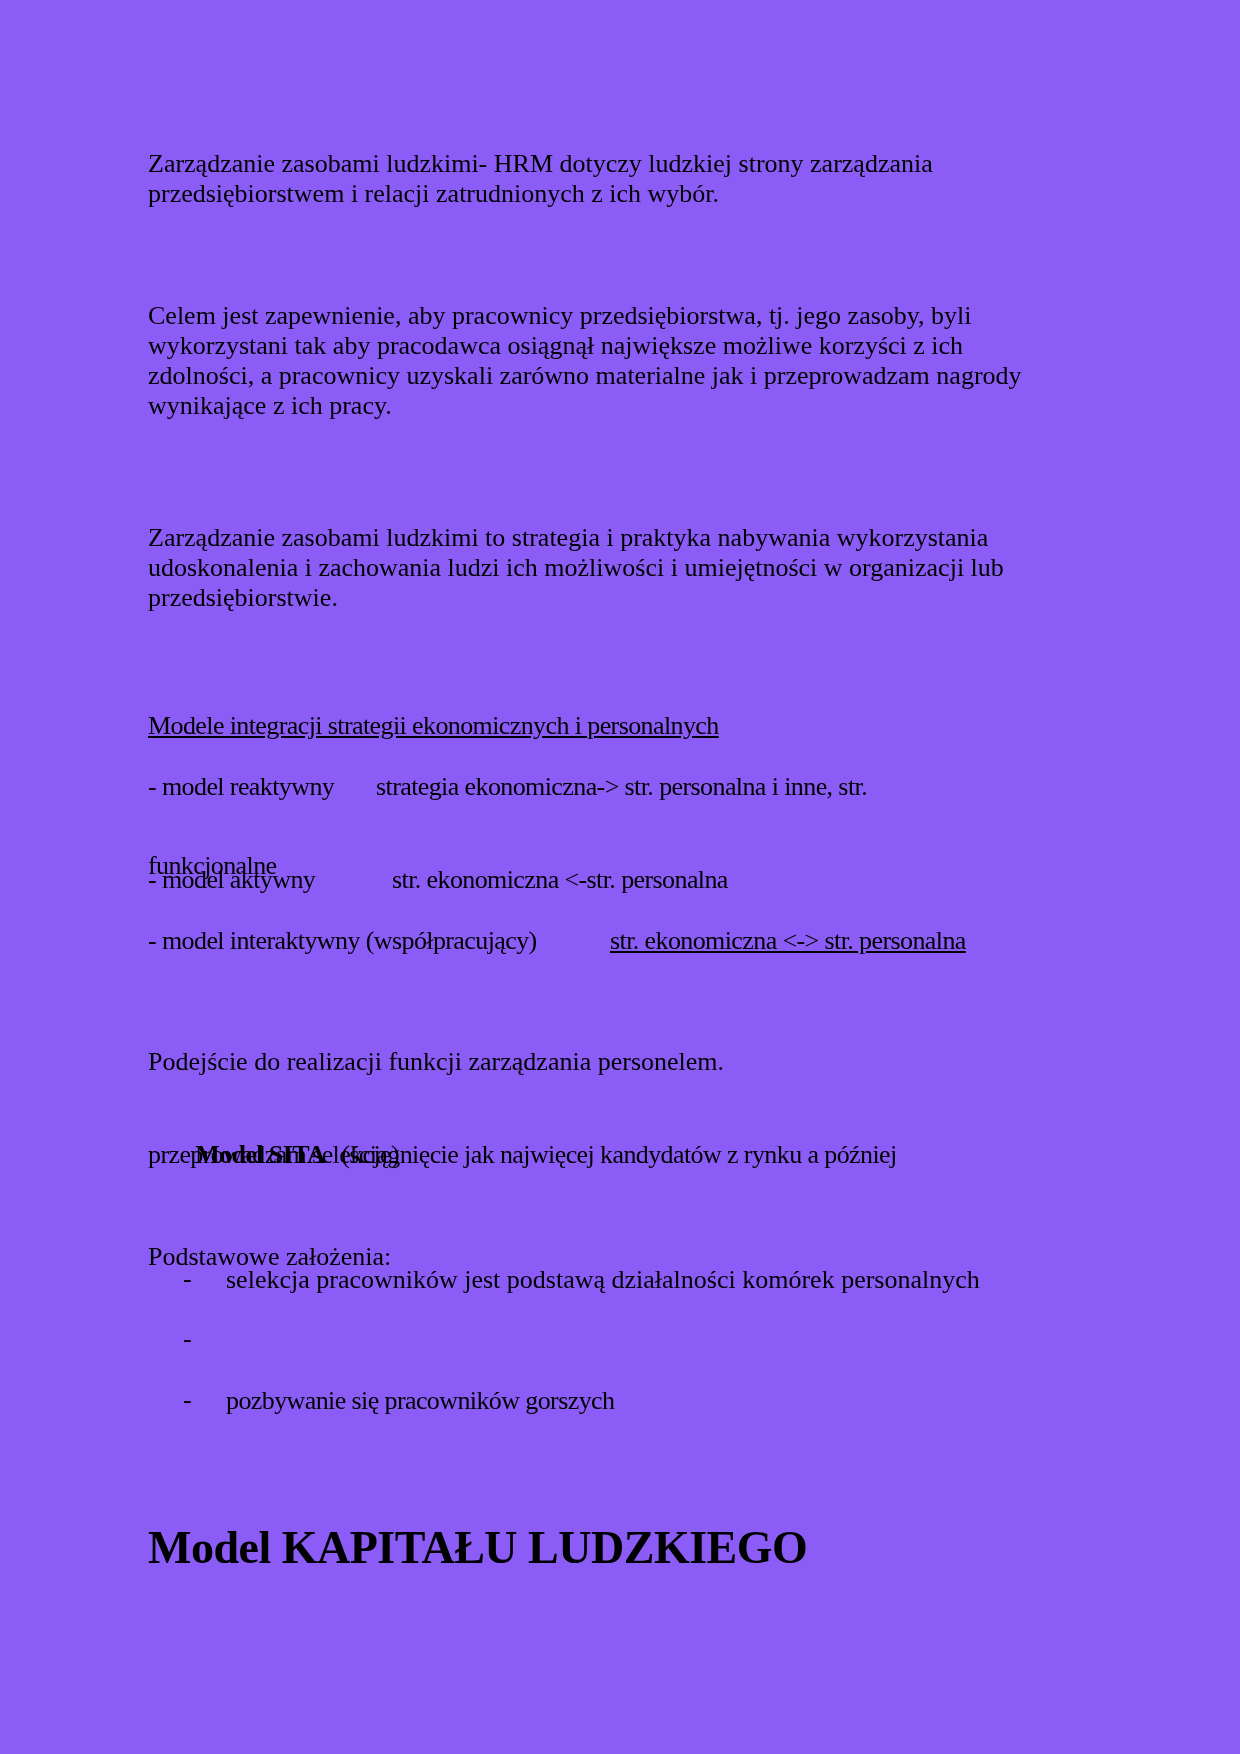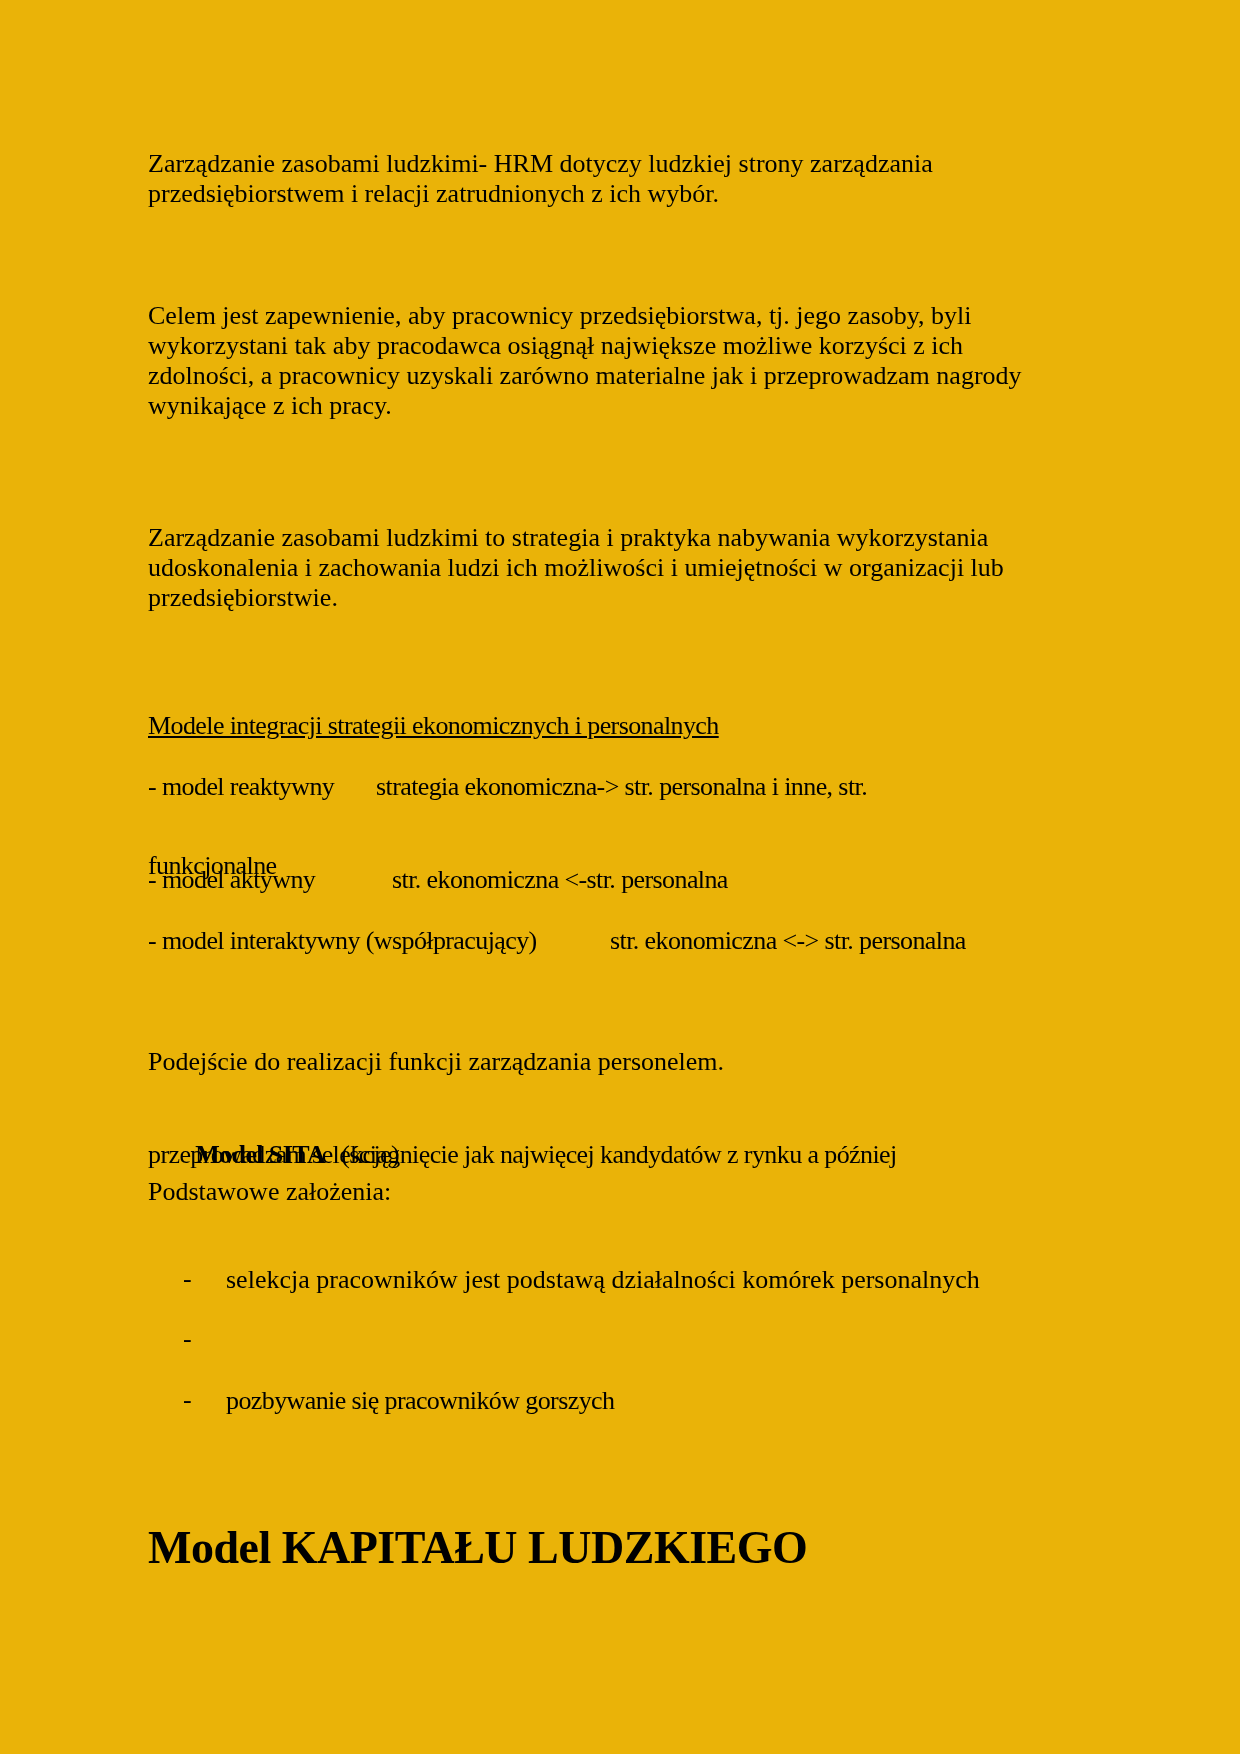--- a/index.html
+++ b/index.html
@@ -1,19 +1,19 @@
 <!DOCTYPE html>
 <html><head>
 <meta charset="utf-8">
 <style>
   html, body { margin: 0; padding: 0; background: #ffffff; }
   body { width: 1240px; height: 1754px; position: relative; overflow: hidden; }
   .page {
     position: absolute; left: 0; top: 0; width: 1240px; height: 1754px;
-    background: #eab308; color: #000000;
+    background: #8b5cf6; color: #000000;
     font-family: "Liberation Serif", "DejaVu Serif", serif;
     font-size: 26px;
   }
   .line { position: absolute; left: 148px; white-space: pre; line-height: 32px; }
   .cond { letter-spacing: -0.6px; }
   .b { font-weight: bold; }
   .bullet-dash { position: absolute; left: 183px; }
   .bullet-text { position: absolute; left: 226px; white-space: pre; line-height: 32px; }
   .heading-big {
     position: absolute; left: 148px; top: 1520px;
@@ -54,35 +54,35 @@
       <div class="line cond" style="top:850px;">funkcjonalne</div>
     </div>
 
     <div>
       <div class="line cond" style="top:864px;">- model aktywny</div>
       <div class="line cond" style="top:864px; left:392px;">str. ekonomiczna &lt;-str. personalna</div>
     </div>
 
     <div>
       <div class="line cond" style="top:925px;">- model interaktywny (współpracujący)</div>
-      <div class="line cond" style="top:925px; left:610px;">str. ekonomiczna &lt;-&gt; str. personalna</div>
+      <div class="line cond" style="top:925px; left:610px;text-decoration:underline;">str. ekonomiczna &lt;-&gt; str. personalna</div>
     </div>
   </div>
 
   <div>
     <div class="line" style="top:1046px;">Podejście do realizacji funkcji zarządzania personelem.</div>
 
     <div>
       <div class="line cond" style="top:1107px;">
         <span class="b">Model SITA</span><span class="gap" style="width:16px;"></span><span>(ściągnięcie jak najwięcej kandydatów z rynku a później</span>
       </div>
       <div class="line cond" style="top:1139px;">przeprowadzam selekcje)</div>
     </div>
 
-    <div class="line" style="top:1176px;">Podstawowe założenia:</div>
+    <div class="line" style="top:1241px;">Podstawowe założenia:</div>
 
     <div>
       <div style="position:absolute; top:1264px; left:0; width:1240px; height:32px;">
         <span class="bullet-dash">-</span>
         <span class="bullet-text">selekcja pracowników jest podstawą działalności komórek personalnych</span>
       </div>
       <div style="position:absolute; top:1324px; left:0; width:1240px; height:32px;">
         <span class="bullet-dash">-</span>
       </div>
       <div style="position:absolute; top:1385px; left:0; width:1240px; height:32px;">

